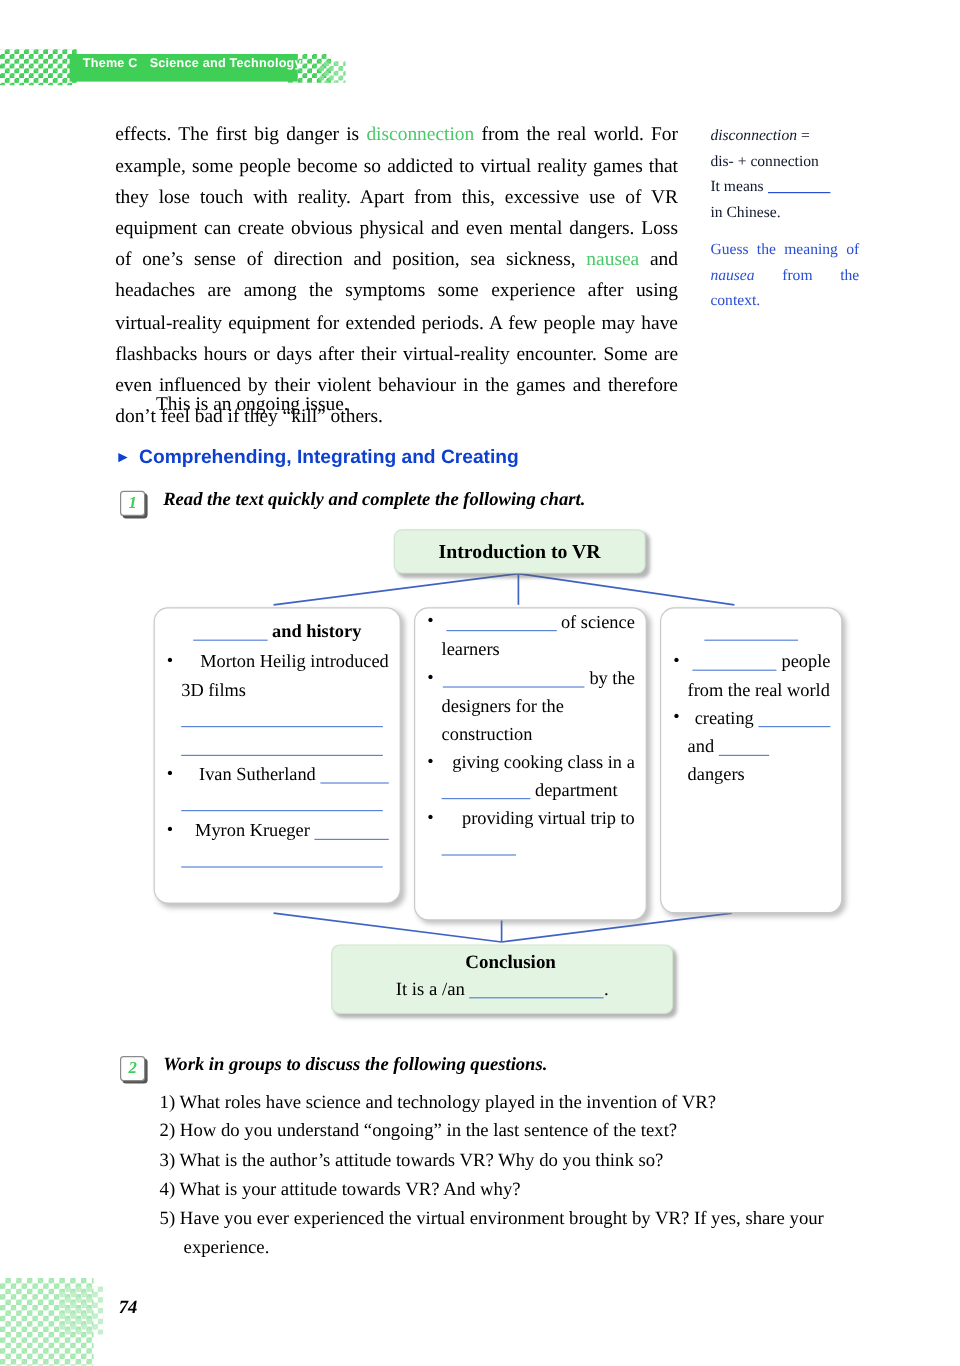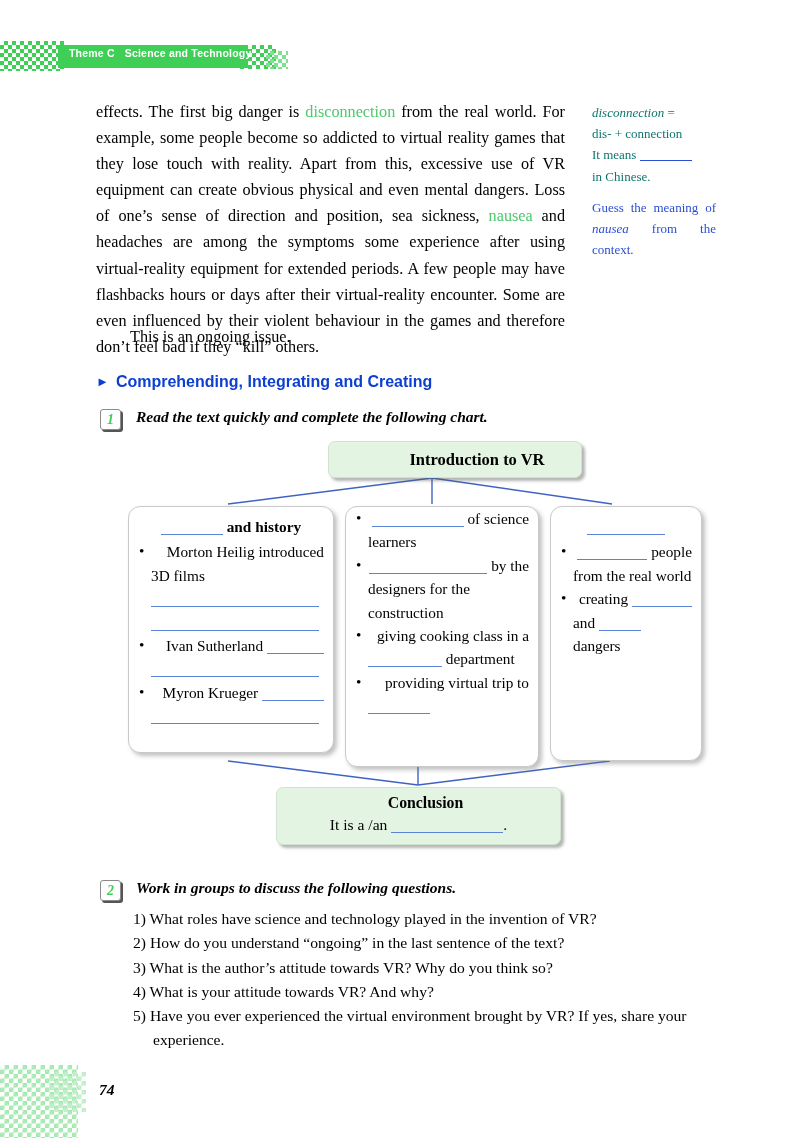--- a/index.html
+++ b/index.html
@@ -88,21 +88,21 @@
     font-size: 16.2px;
     line-height: 26.1px;
     text-indent: 34px;
   }
 
   
   #margin-note {
     position: absolute;
     left: 592px; top: 102px;
     width: 122px;
-    color: #0f766e;
+    color: #0f172a;
     font-size: 13px;
     line-height: 21.2px;
   }
   #margin-note .it { font-style: italic; }
   #margin-note .blank {
     display: inline-block;
     border-bottom: 1px solid #2a4ed4;
     width: 52px;
     height: 13px;
     vertical-align: -2px;
@@ -184,21 +184,20 @@
     border-radius: 7px;
     box-shadow: 3px 3px 3px rgba(90,90,90,0.45);
     text-align: center;
   }
   #box-intro {
     left: 328px; top: 441px;
     width: 208px; height: 35px;
     line-height: 35px;
     font-size: 16.5px;
     font-weight: bold;
-    padding-left: 44px;
   }
   #box-conclusion {
     left: 276px; top: 787px;
     width: 283px; height: 56px;
     font-size: 15.6px;
   }
   #box-conclusion .title { font-weight: bold; display: block; margin-top: 6px; font-size: 15.8px; padding-left: 14px; }
   #box-conclusion .sub { display: block; margin-top: 4px; }
 
   .wbox {

